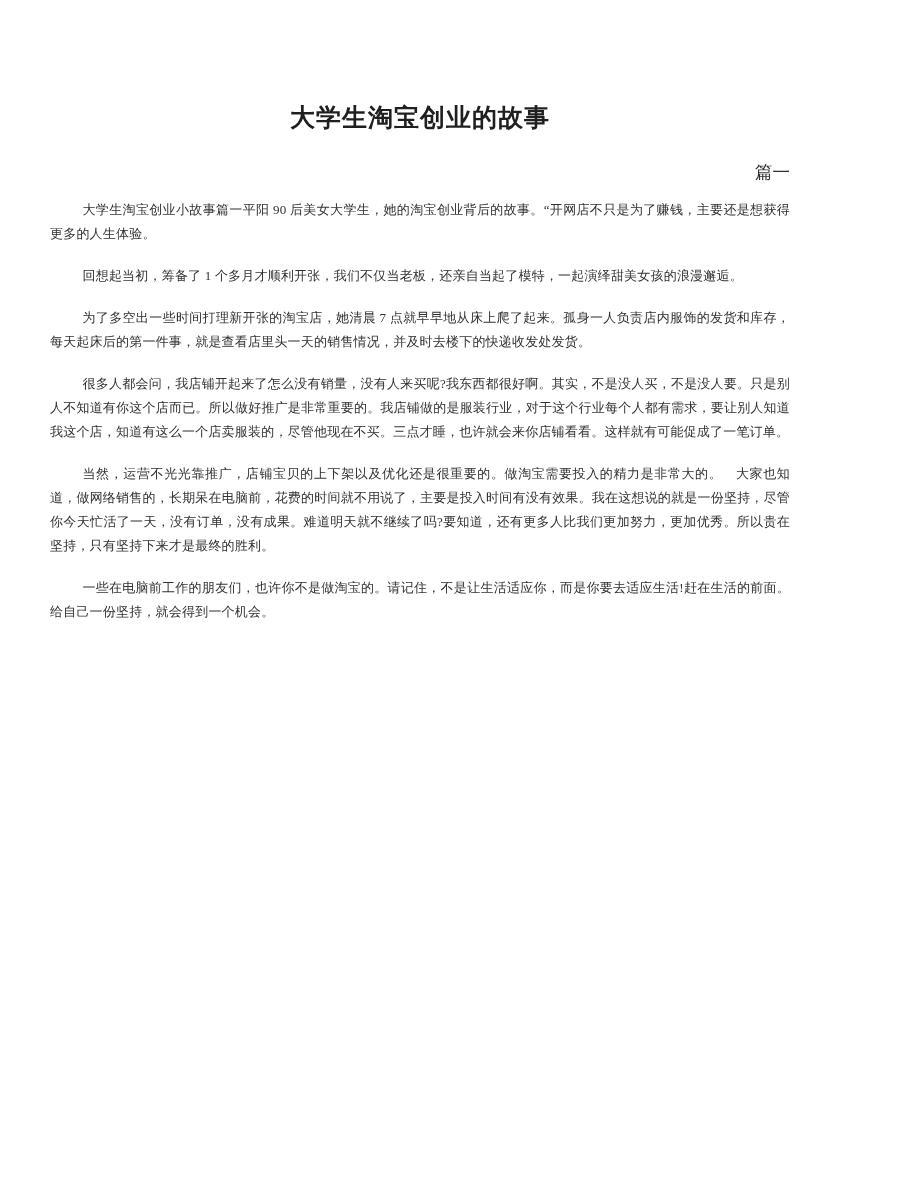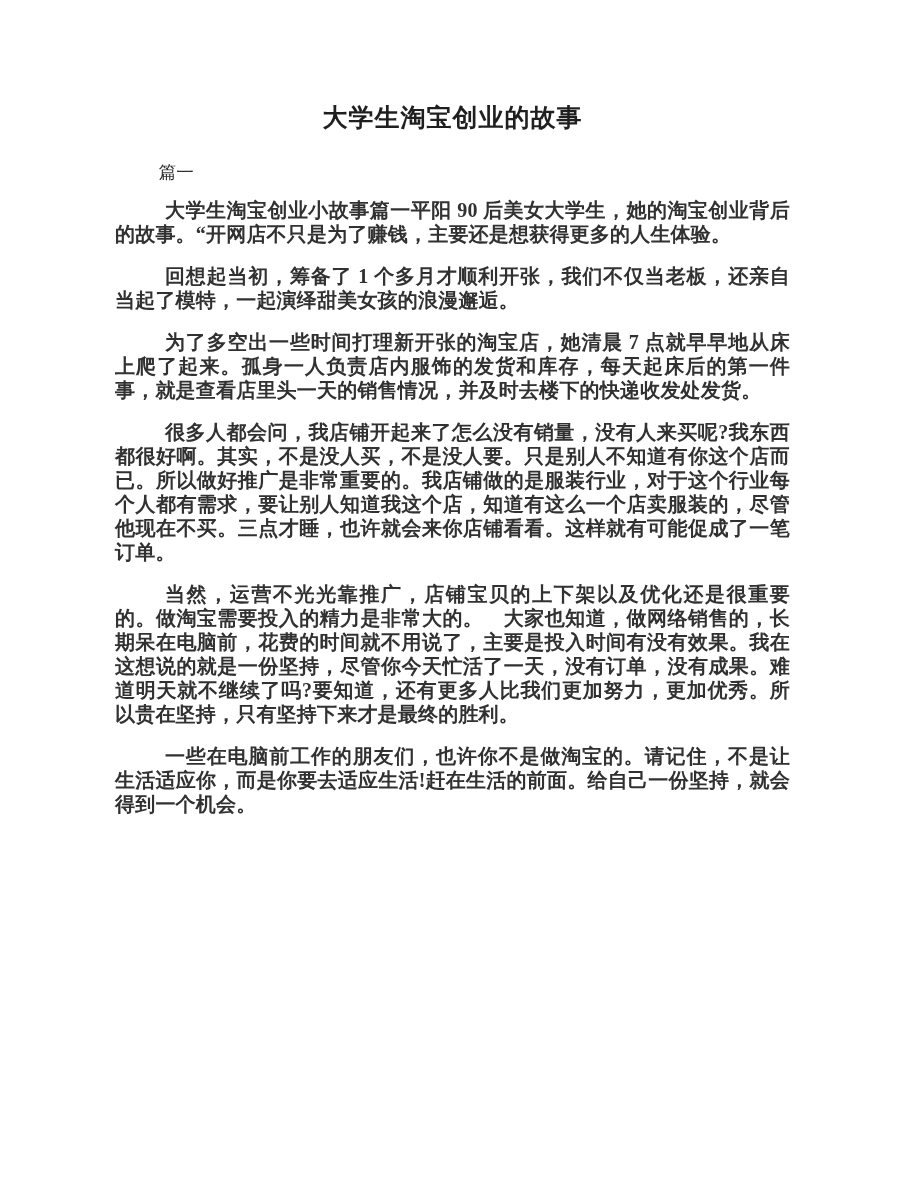--- a/index.html
+++ b/index.html
@@ -7,49 +7,49 @@
     padding: 0;
     background: #ffffff;
   }
   .page {
     position: relative;
     width: 920px;
     height: 1191px;
     margin: 0 auto;
     background: #ffffff;
     box-sizing: border-box;
-    padding: 102px 130px 40px 115px;
+    padding: 102px 130px 40px 50px;
     font-family: "Liberation Serif", "DejaVu Serif", serif;
     color: #313131;
     overflow: hidden;
   }
   .doc-title {
     margin: 0 0 27px 0;
     font-size: 25px;
     line-height: 31px;
     font-weight: bold;
     text-align: center;
     color: #1f1f1f;
     letter-spacing: 1px;
   }
   .section-label {
     margin: 0 0 14px 0;
     font-size: 17.5px;
     line-height: 24px;
     text-indent: 2.5em;
+    text-align: right;
   }
   .para {
     margin: 0 0 18px 0;
-    font-size: 20px;
+    font-size: 13px;
     line-height: 24px;
     text-align: justify;
     text-indent: 2.5em;
     letter-spacing: 0.2px;
     word-break: break-all;
-    font-weight: bold;
   }
 </style>
 </head>
 <body>
 
 <div class="page">
   <h1 class="doc-title">大学生淘宝创业的故事</h1>
 
   <p class="section-label">篇一</p>
 

